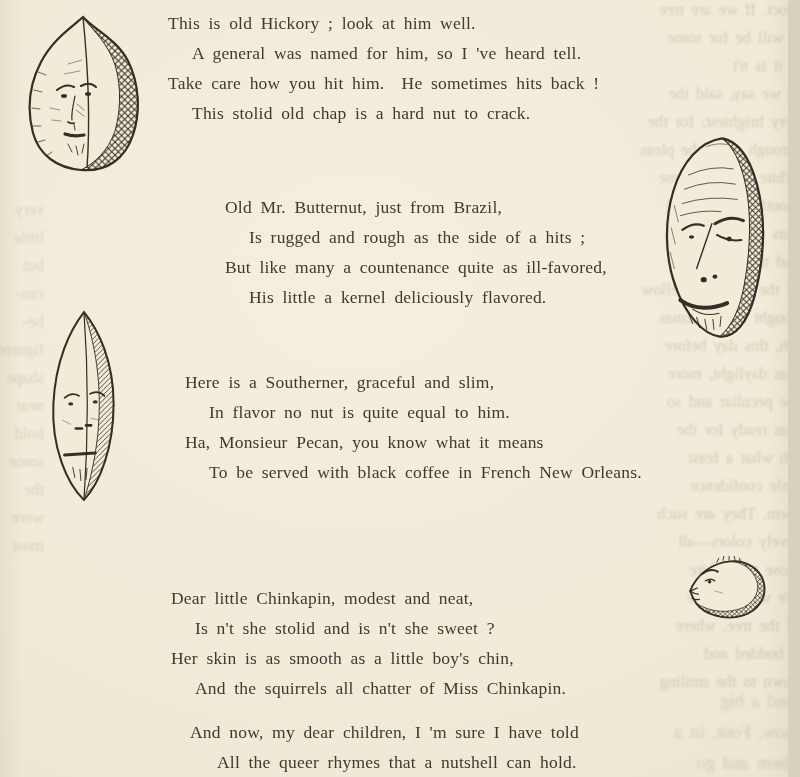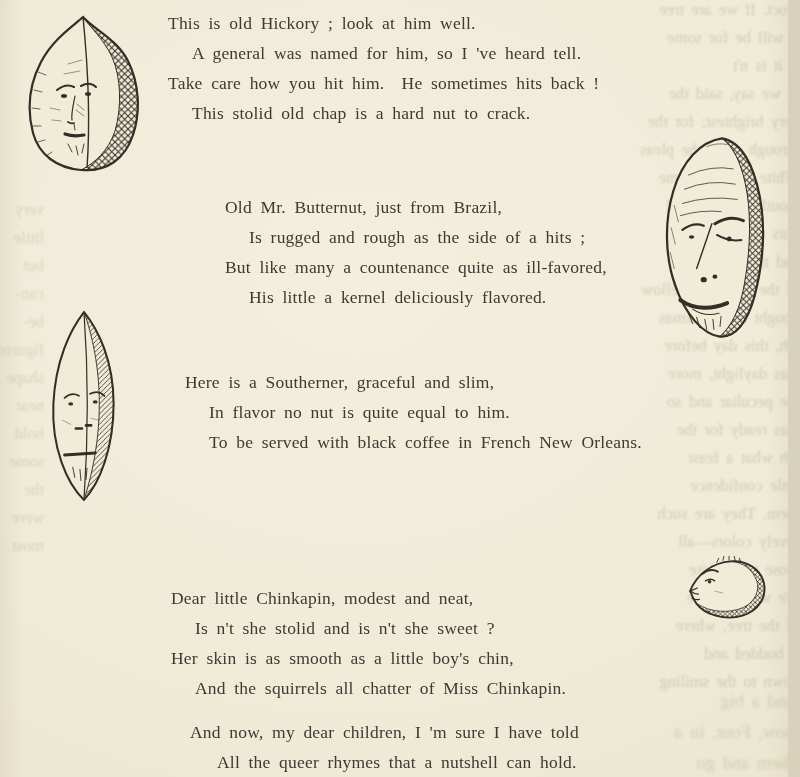--- a/index.html
+++ b/index.html
@@ -196,20 +196,21 @@
   <div class="stanza" style="left:185px;top:192px;margin-left:40px;">
     <p class="line">Old Mr. Butternut, just from Brazil,</p>
     <p class="line ind">Is rugged and rough as the side of a hits ;</p>
     <p class="line">But like many a countenance quite as ill-favored,</p>
     <p class="line ind">His little a kernel deliciously flavored.</p>
   </div>
 
   <div class="stanza" style="left:185px;top:367px;">
     <p class="line">Here is a Southerner, graceful and slim,</p>
     <p class="line ind">In flavor no nut is quite equal to him.</p>
+    <p class="line">Ha, Monsieur Pecan, you know what it means</p>
     <p class="line ind">To be served with black coffee in French New Orleans.</p>
   </div>
 
   <div class="stanza" style="left:171px;top:583px;">
     <p class="line">Dear little Chinkapin, modest and neat,</p>
     <p class="line ind">Is n't she stolid and is n't she sweet ?</p>
     <p class="line">Her skin is as smooth as a little boy's chin,</p>
     <p class="line ind">And the squirrels all chatter of Miss Chinkapin.</p>
   </div>
 

